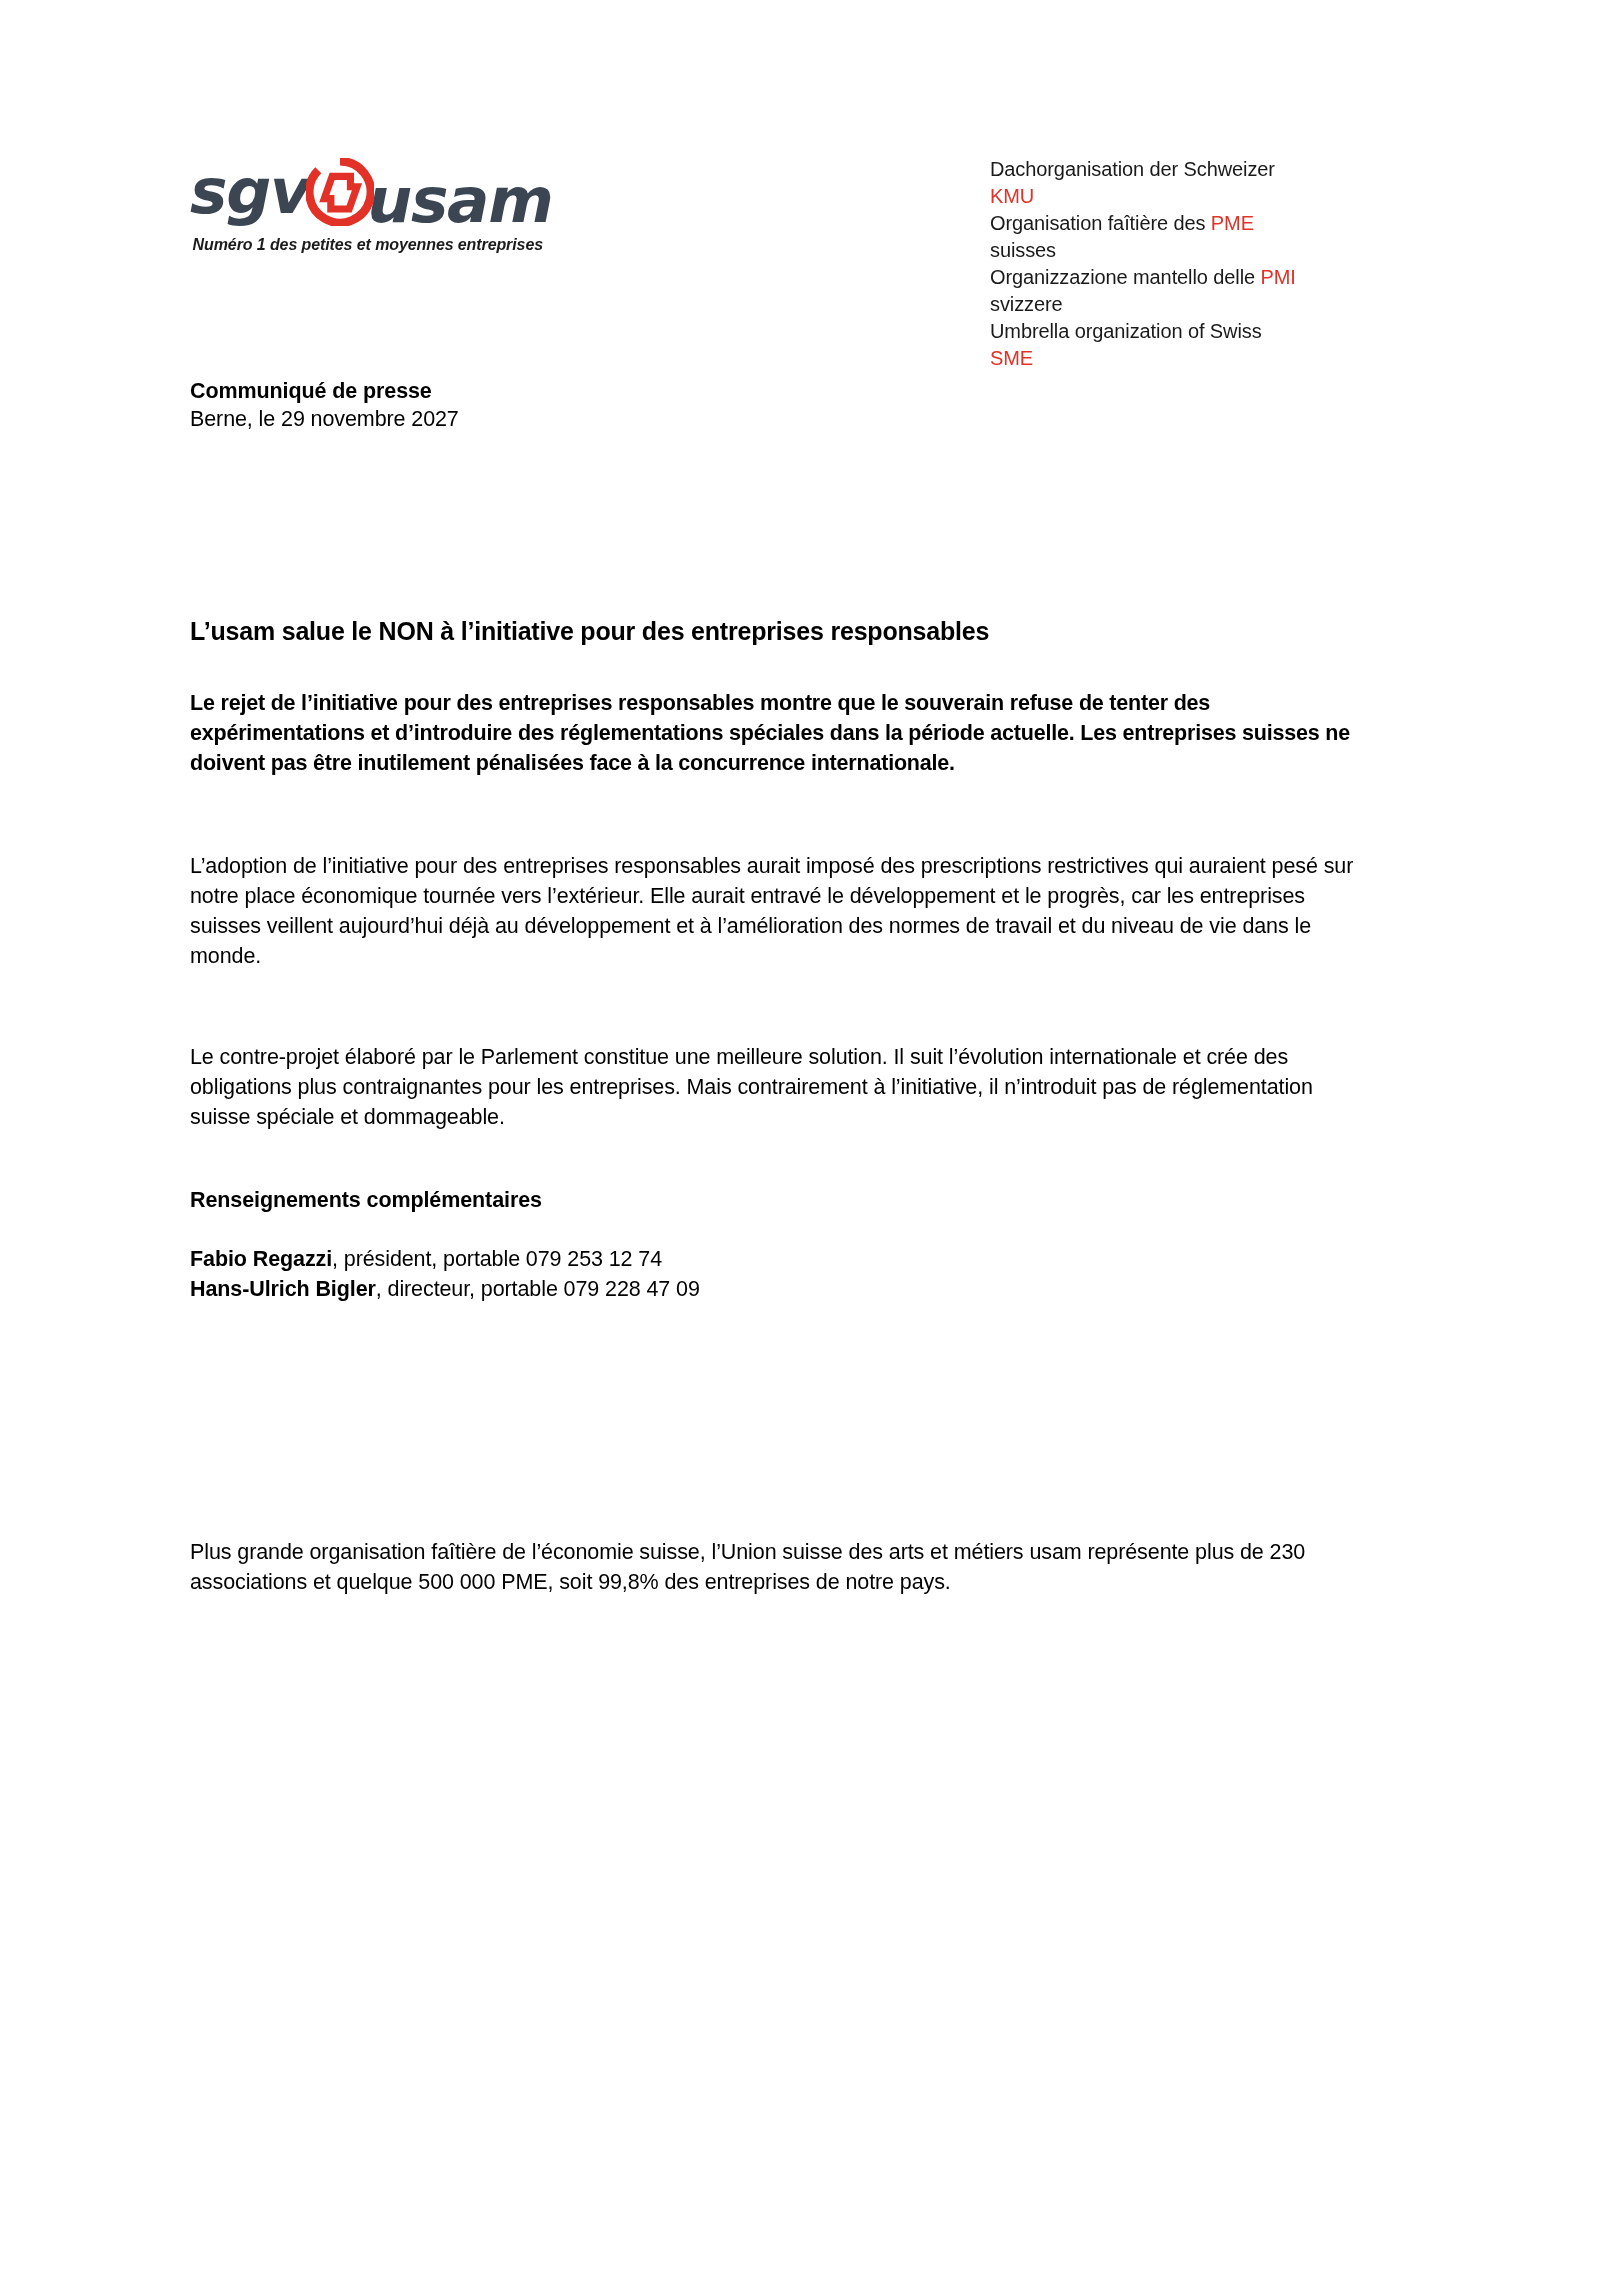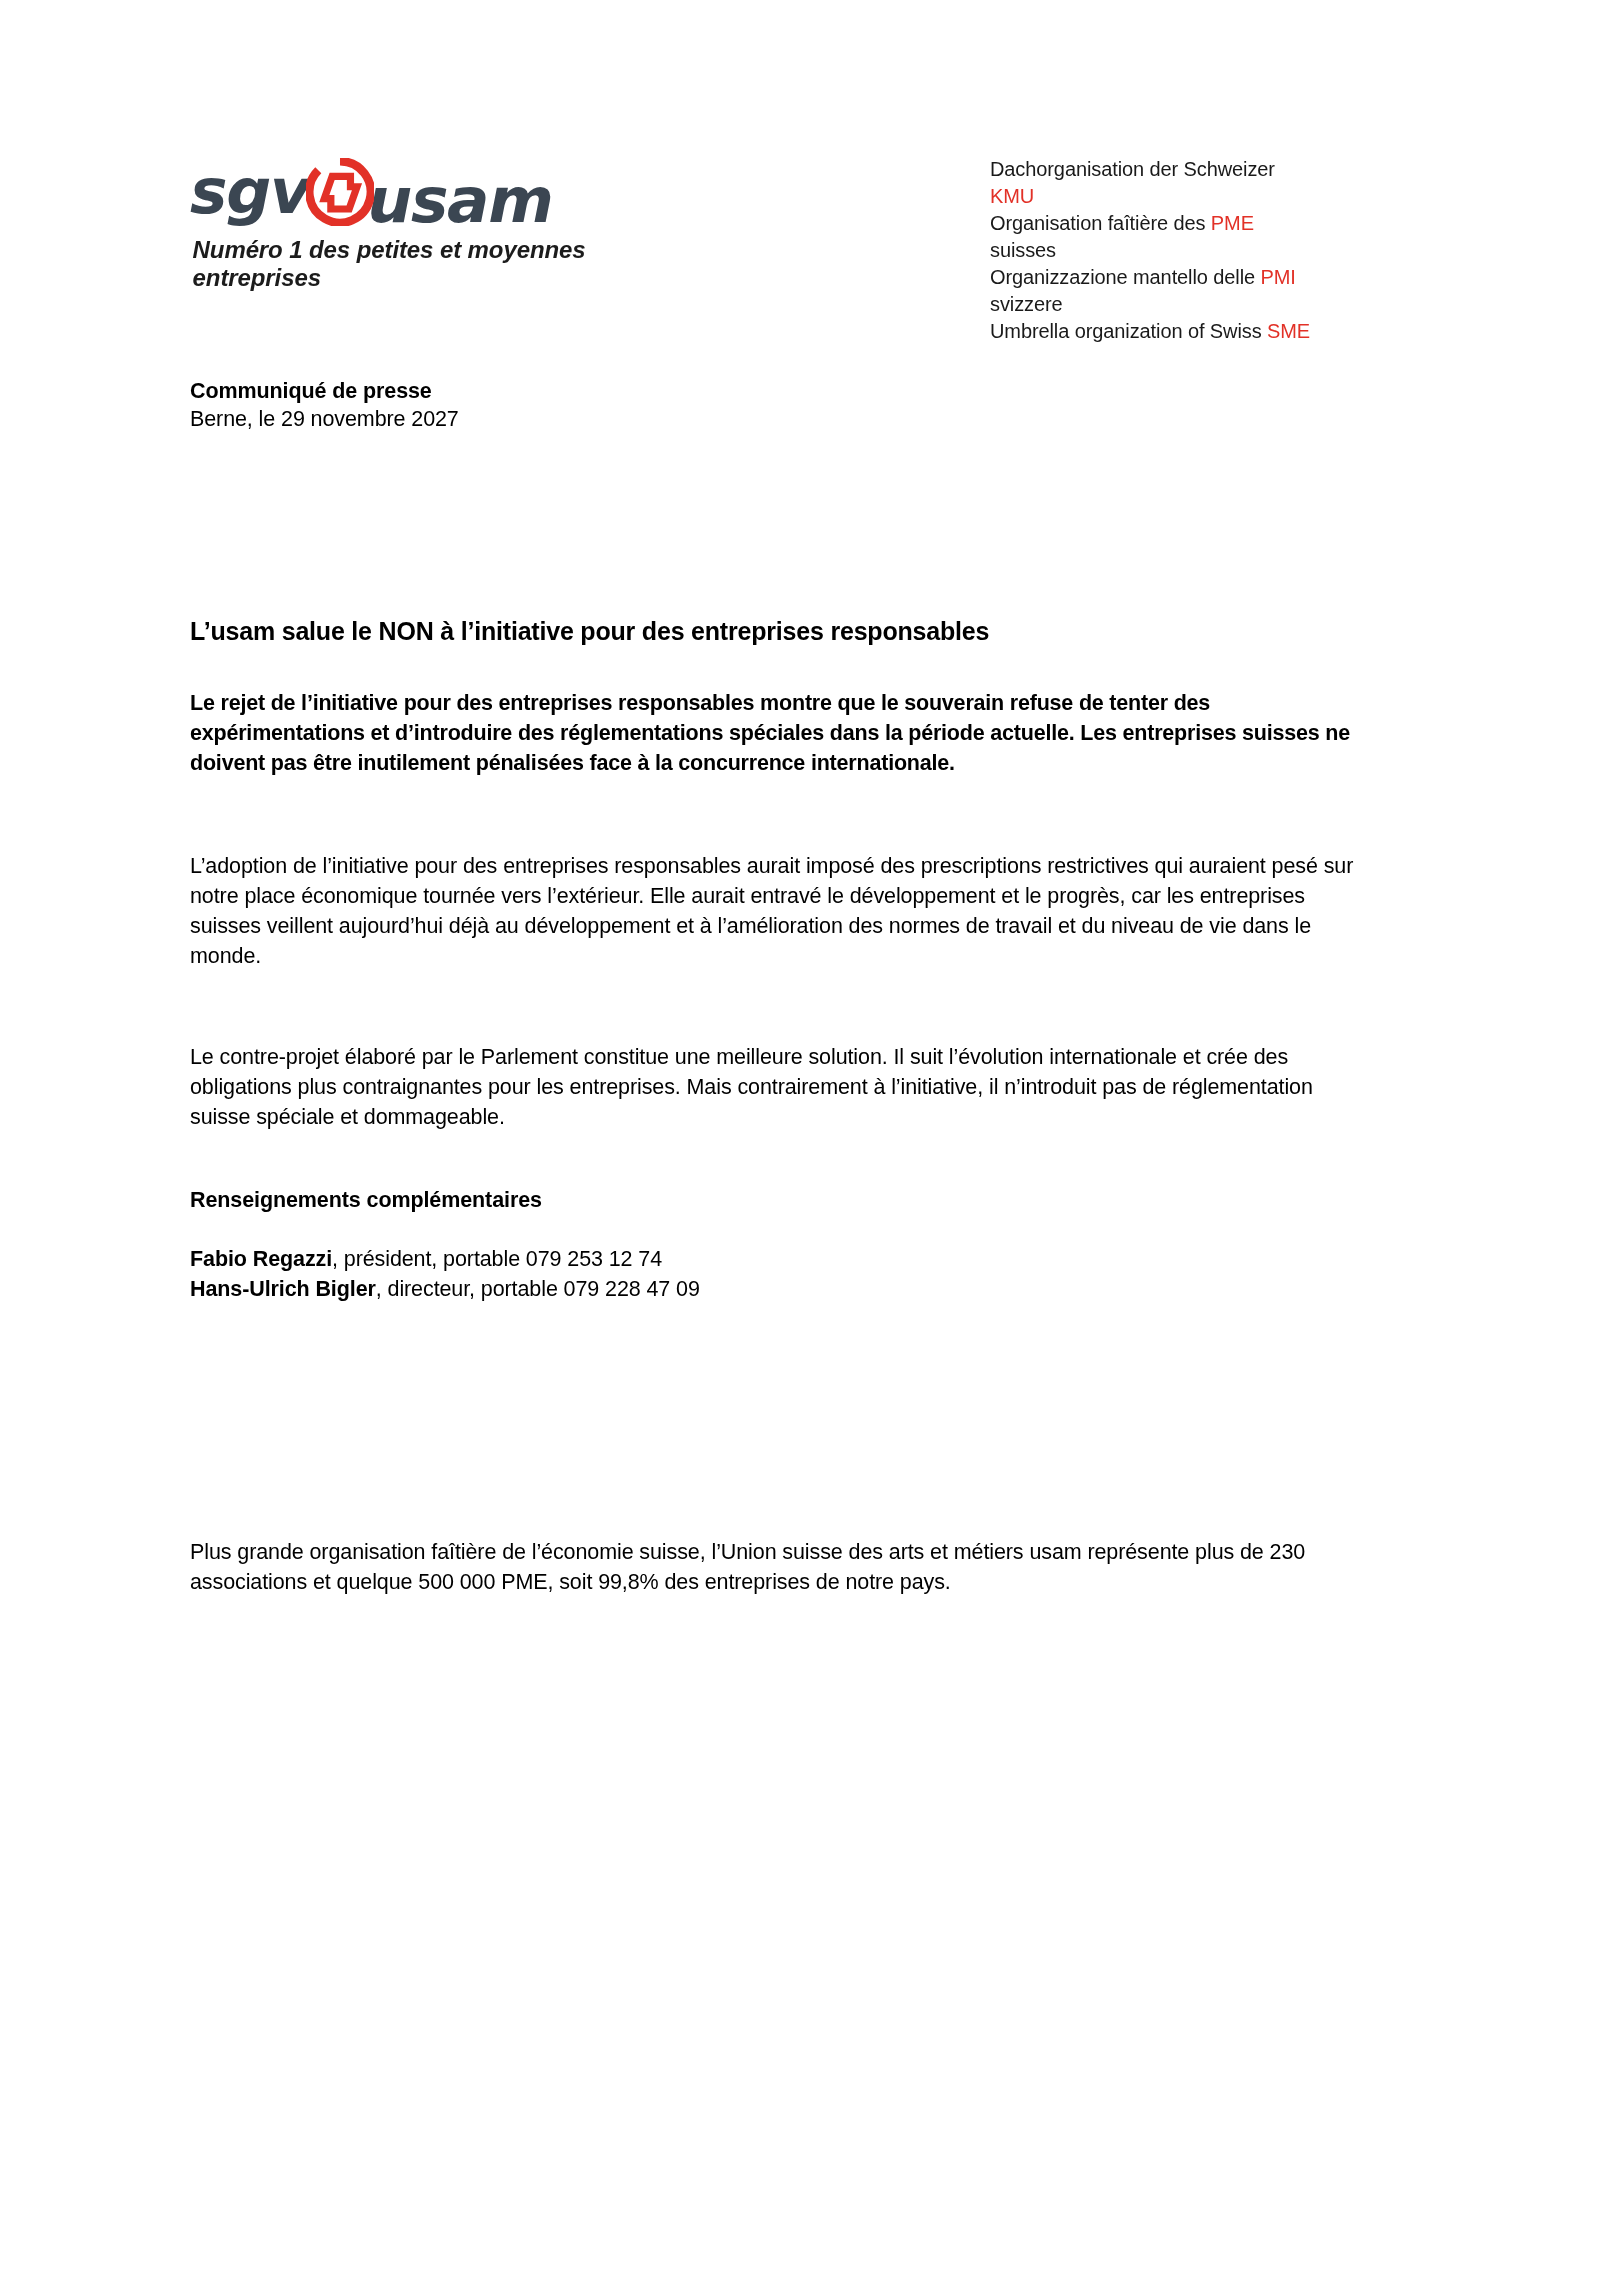--- a/index.html
+++ b/index.html
@@ -19,21 +19,20 @@
     overflow: hidden;
   }
 
   
   .header {
     position: absolute;
     left: 0;
     top: 0;
     width: 1298px;
     height: 280px;
-    padding-left: 20px;
   }
   .logo-block {
     position: absolute;
     left: 190px;
     top: 155px;
     width: 417px;
   }
   .logo-wordmark {
     display: flex;
     align-items: center;
@@ -56,21 +55,21 @@
     height: 68px;
     flex: 0 0 auto;
   }
   .logo-mark svg { display: block; }
   .logo-tagline {
     margin-top: 7.8px;
     margin-left: 2.6px;
     font-family: "Liberation Sans", sans-serif;
     font-style: italic;
     font-weight: bold;
-    font-size: 24px;
+    font-size: 16px;
     color: #1c1c1c;
     letter-spacing: -0.1px;
   }
 
   .org-lines {
     position: absolute;
     left: 990px;
     top: 156px;
     font-size: 20px;
     line-height: 27px;

